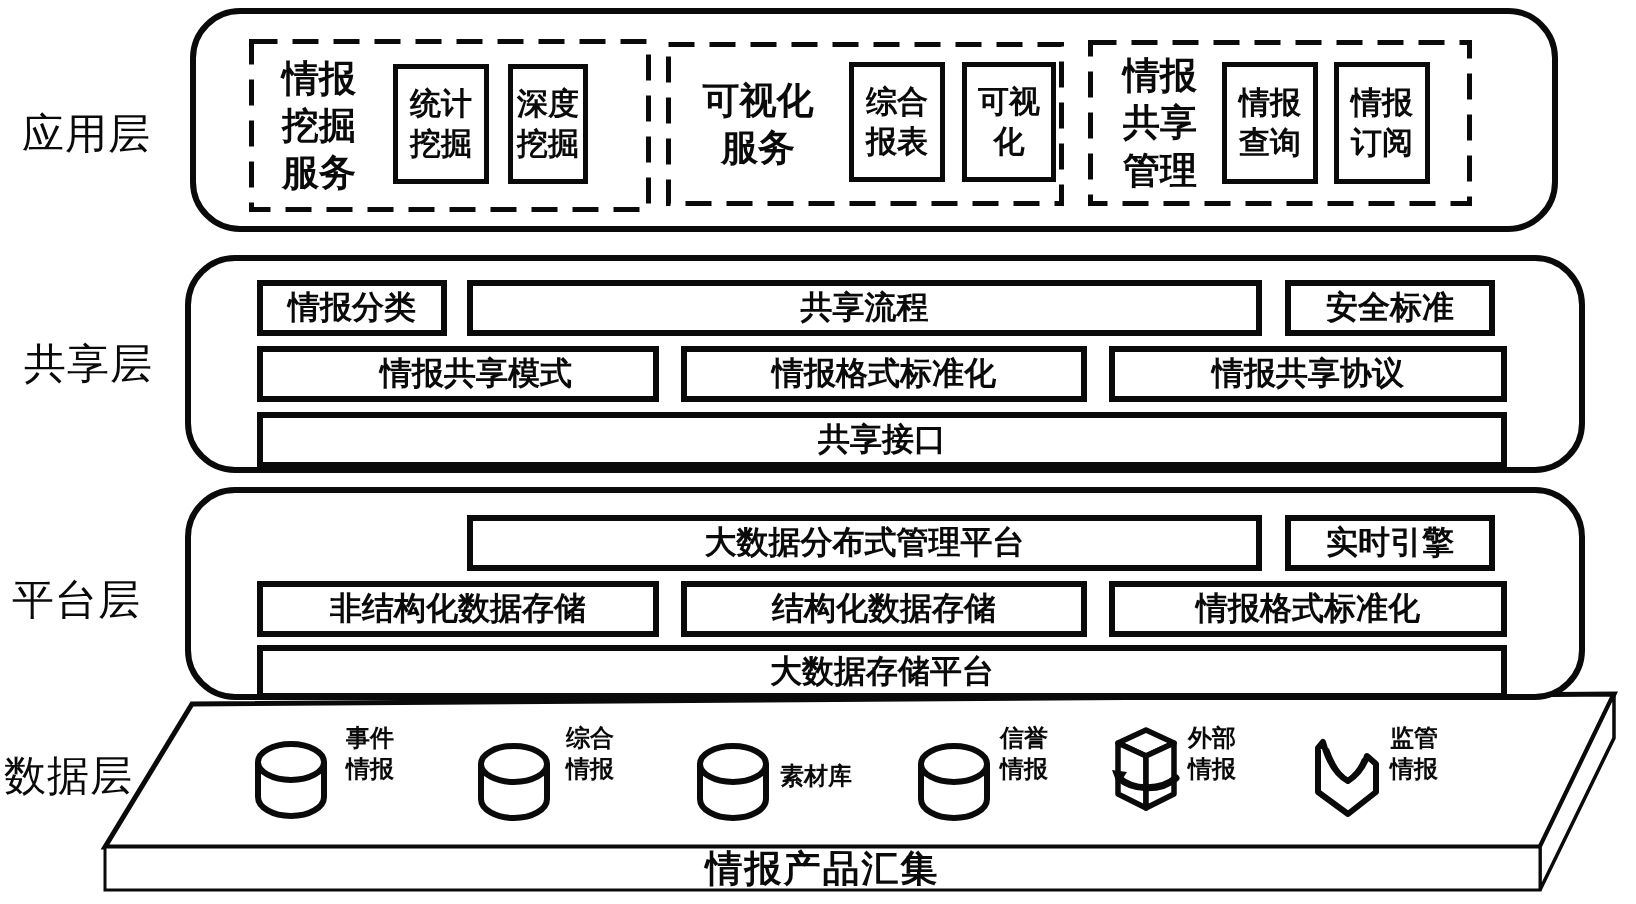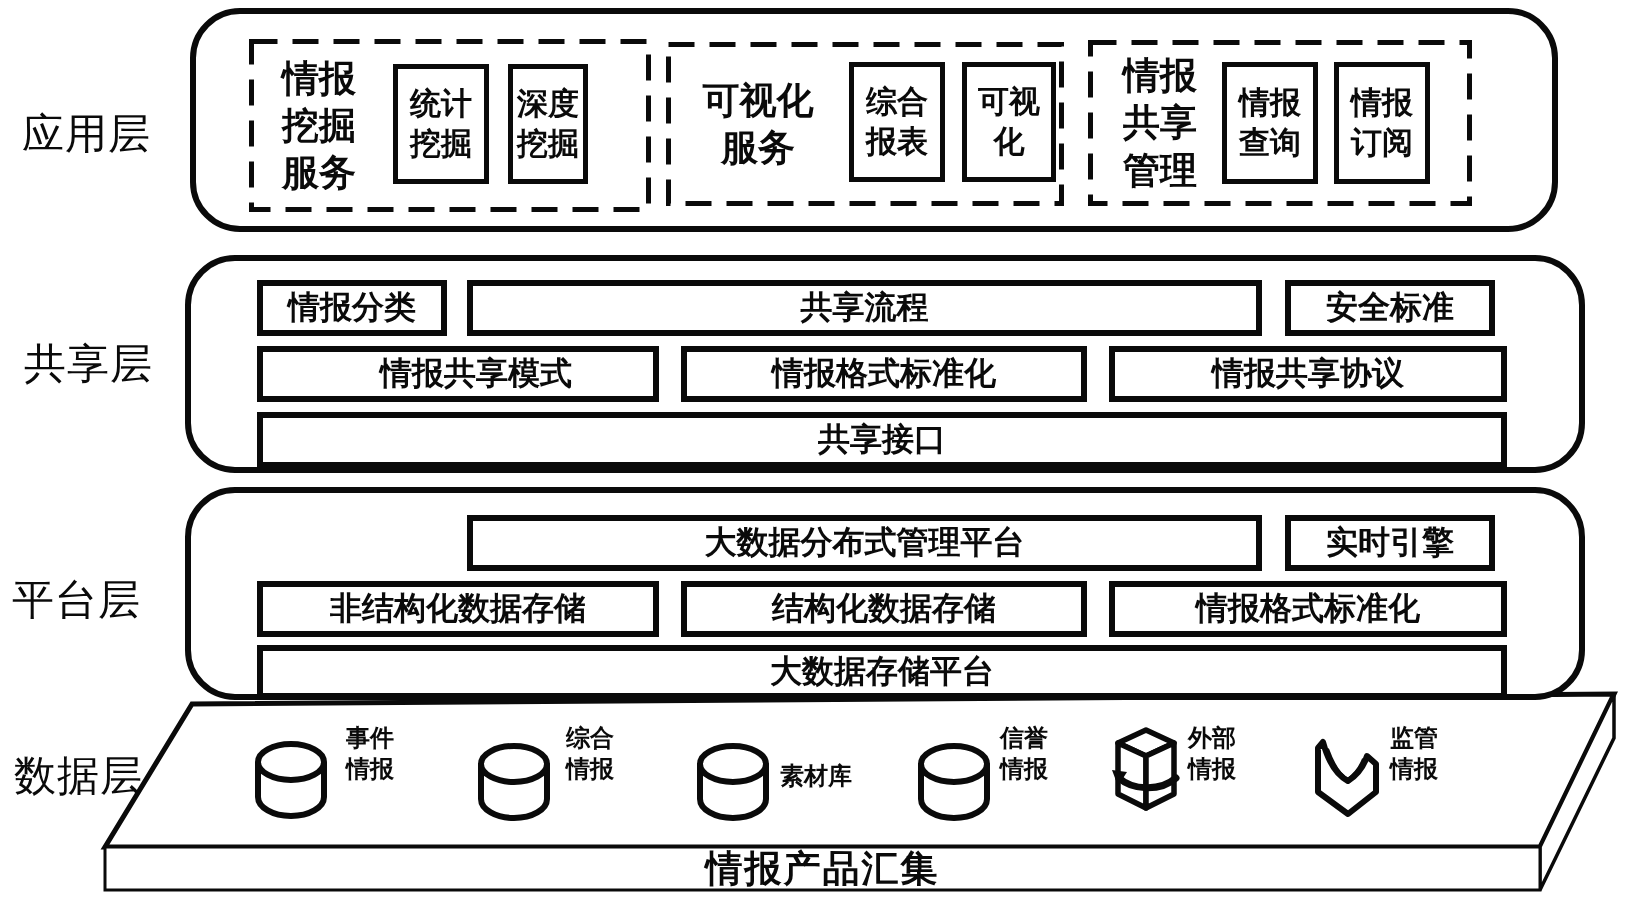--- a/index.html
+++ b/index.html
@@ -42,21 +42,21 @@
   }
 </style>
 </head>
 <body>
 
 <div class="canvas">
 
   <div class="side-label" style="left:22px;top:106px;">应用层</div>
   <div class="side-label" style="left:24px;top:336px;">共享层</div>
   <div class="side-label" style="left:12px;top:572px;">平台层</div>
-  <div class="side-label" style="left:14px;top:748px;">数据层</div>
+  <div class="side-label" style="left:4px;top:748px;">数据层</div>
 
   <div class="round-layer" style="left:190px;top:8px;width:1368px;height:224px;">
 
     <div class="dash-group" style="left:53px;top:25px;width:402px;height:173px;">
       <svg class="dash-svg" width="402" height="173">
         <rect x="2.5" y="2.5" width="397" height="168" fill="none" stroke="#0a0a0a" stroke-width="5" stroke-dasharray="26 15"></rect>
       </svg>
       <div class="group-title" style="left:22px;width:96px;">情报
 挖掘
 服务</div>

